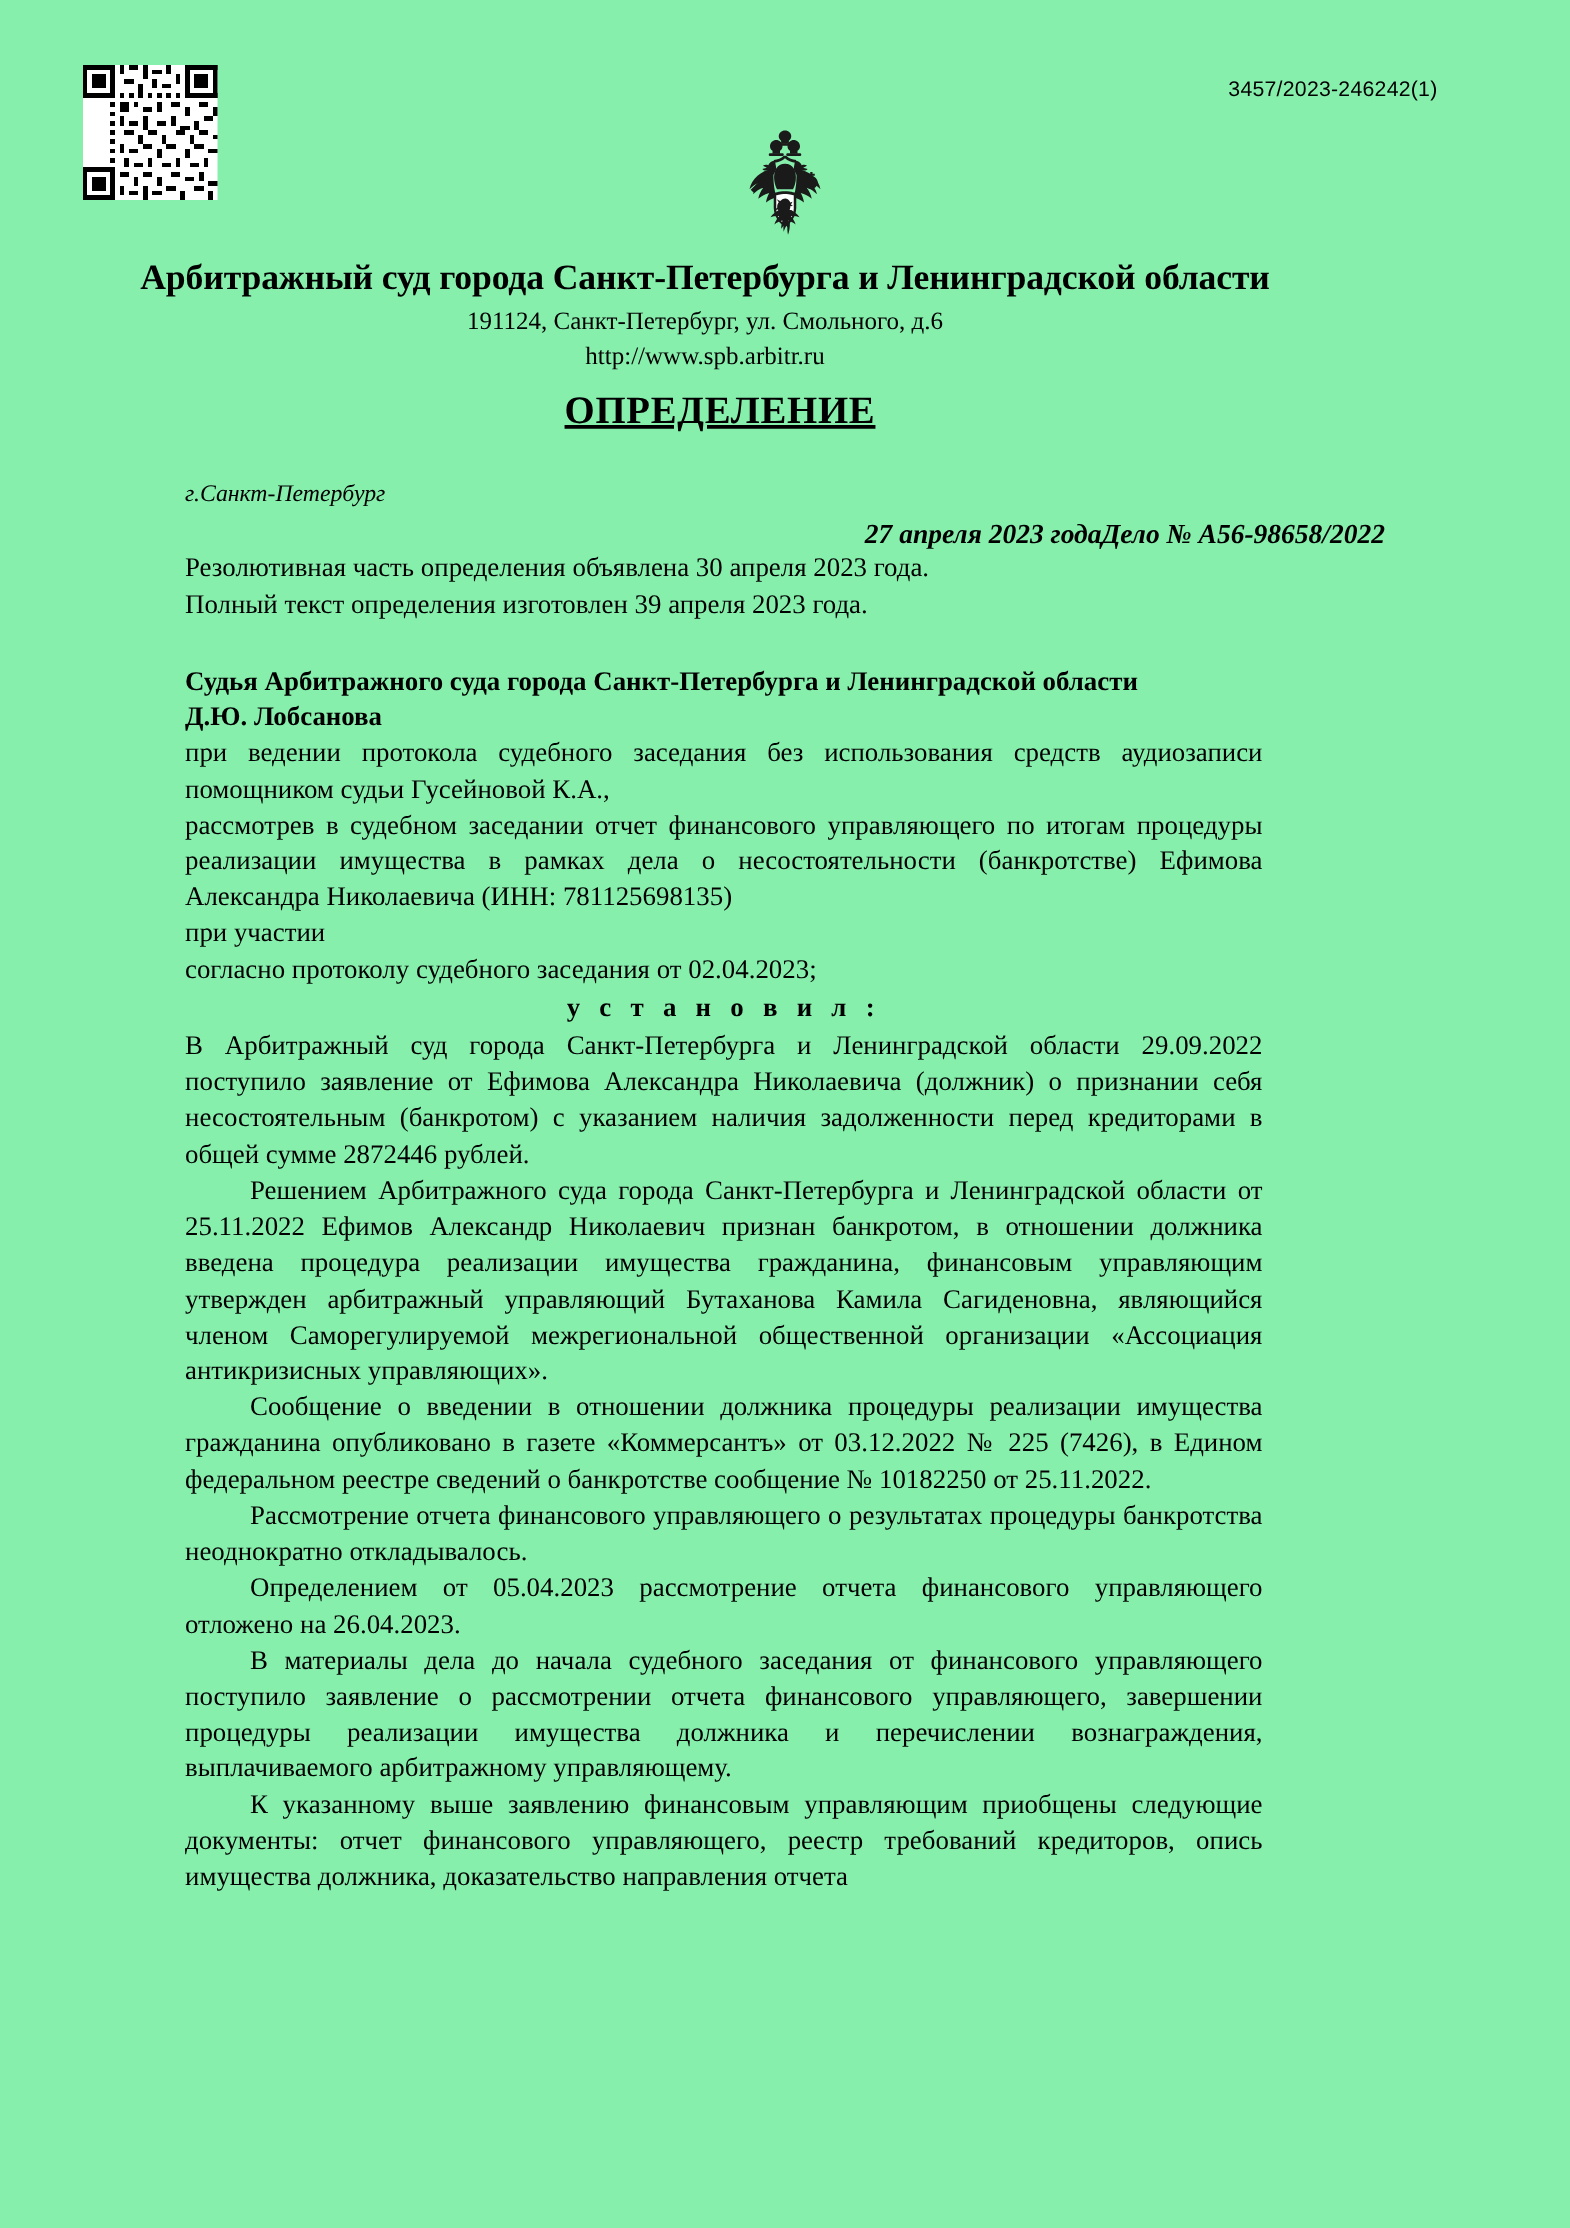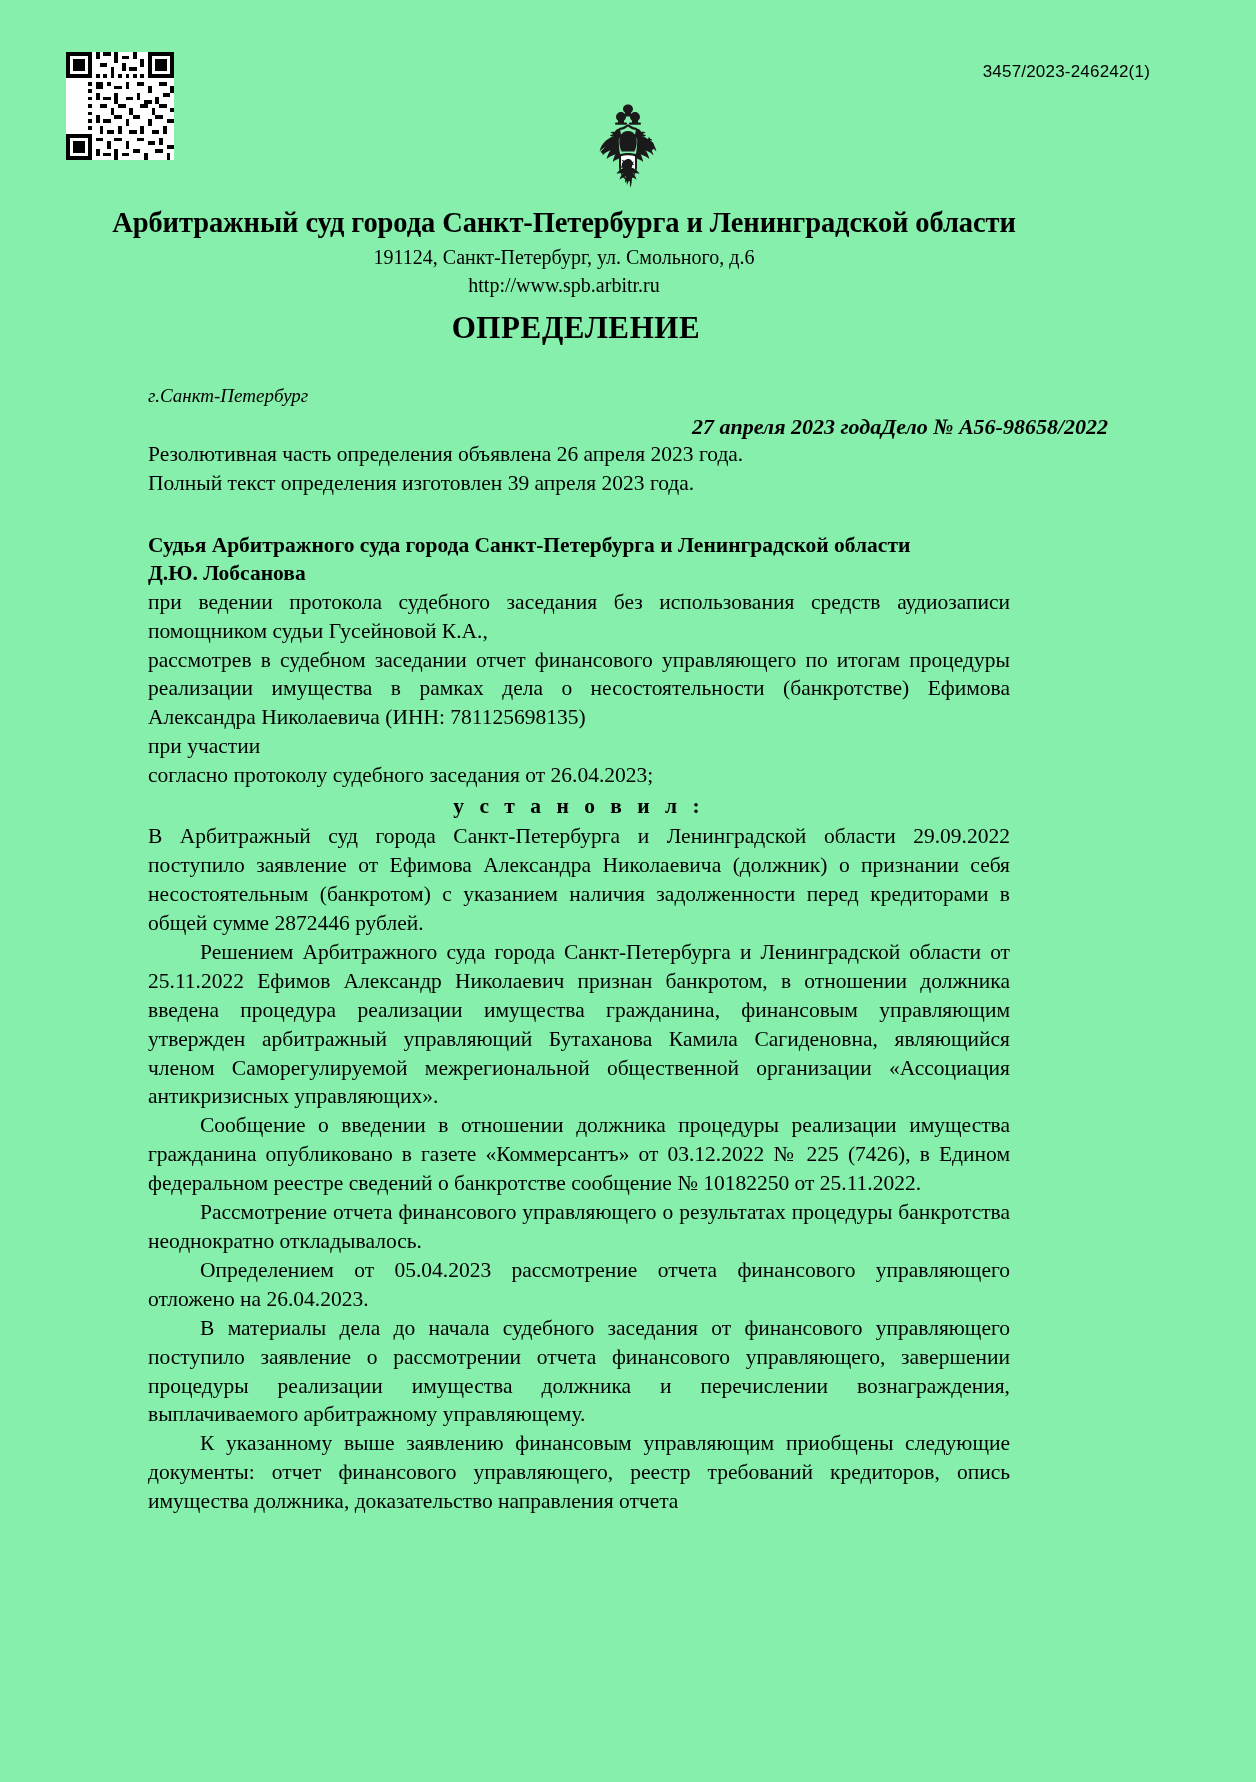--- a/index.html
+++ b/index.html
@@ -80,20 +80,21 @@
   
   .doc-title {
     position: absolute;
     top: 310px;
     left: 0;
     width: 1152px;
     text-align: center;
     font-size: 31px;
     font-weight: bold;
     letter-spacing: 0.6px;
+    text-decoration: underline;
   }
 
   
   .meta {
     position: absolute;
     top: 382px;
     left: 148px;
     width: 960px;
   }
   .meta-city {
@@ -307,32 +308,32 @@
   <div class="meta">
     <div class="meta-city">г.Санкт-Петербург</div>
     <div class="meta-line">
       <span>27 апреля 2023 года</span>
       <span>Дело № А56-98658/2022</span>
     </div>
   </div>
 
   <div class="body">
 
-    <p class="p left">Резолютивная часть определения объявлена 26 апреля 2023 года.</p>
+    <p class="p left">Резолютивная часть определения объявлена 30 апреля 2023 года.</p>
     <p class="p left">Полный текст определения изготовлен 39 апреля 2023 года.</p>
 
     <div class="gap-md"></div>
 
     <p class="judge">Судья  Арбитражного суда города Санкт-Петербурга и  Ленинградской области</p>
     <p class="judge">Д.Ю. Лобсанова</p>
 
     <p class="p">при ведении протокола судебного заседания без использования средств аудиозаписи помощником судьи Гусейновой К.А.,</p>
     <p class="p">рассмотрев в судебном заседании отчет финансового управляющего по итогам процедуры реализации имущества в рамках дела о несостоятельности (банкротстве) Ефимова Александра Николаевича (ИНН: 781125698135)</p>
     <p class="p left">при участии</p>
-    <p class="p left">согласно протоколу судебного заседания от 26.04.2023;</p>
+    <p class="p left">согласно протоколу судебного заседания от 02.04.2023;</p>
 
     <p class="ustanovil">у с т а н о в и л :</p>
 
     <p class="p">В Арбитражный суд города Санкт-Петербурга и Ленинградской области 29.09.2022 поступило заявление от Ефимова Александра Николаевича (должник) о признании себя несостоятельным (банкротом) с указанием наличия задолженности перед кредиторами в общей сумме 2872446 рублей.</p>
     <p class="p indent">Решением Арбитражного суда города Санкт-Петербурга и Ленинградской области от 25.11.2022 Ефимов Александр Николаевич признан банкротом, в отношении должника введена процедура реализации имущества гражданина, финансовым управляющим утвержден арбитражный управляющий Бутаханова Камила Сагиденовна, являющийся членом Саморегулируемой межрегиональной общественной организации «Ассоциация антикризисных управляющих».</p>
     <p class="p indent">Сообщение о введении в отношении должника процедуры реализации имущества гражданина опубликовано в газете «Коммерсантъ» от 03.12.2022 № 225 (7426), в Едином федеральном реестре сведений о банкротстве сообщение № 10182250 от 25.11.2022.</p>
     <p class="p indent">Рассмотрение отчета финансового управляющего о результатах процедуры банкротства неоднократно откладывалось.</p>
     <p class="p indent">Определением от 05.04.2023 рассмотрение отчета финансового управляющего отложено на 26.04.2023.</p>
     <p class="p indent">В материалы дела до начала судебного заседания от финансового управляющего поступило заявление о рассмотрении отчета финансового управляющего, завершении процедуры реализации имущества должника и перечислении вознаграждения, выплачиваемого арбитражному управляющему.</p>
     <p class="p indent">К указанному выше заявлению финансовым управляющим приобщены следующие документы: отчет финансового управляющего, реестр требований кредиторов, опись имущества должника, доказательство направления отчета</p>

